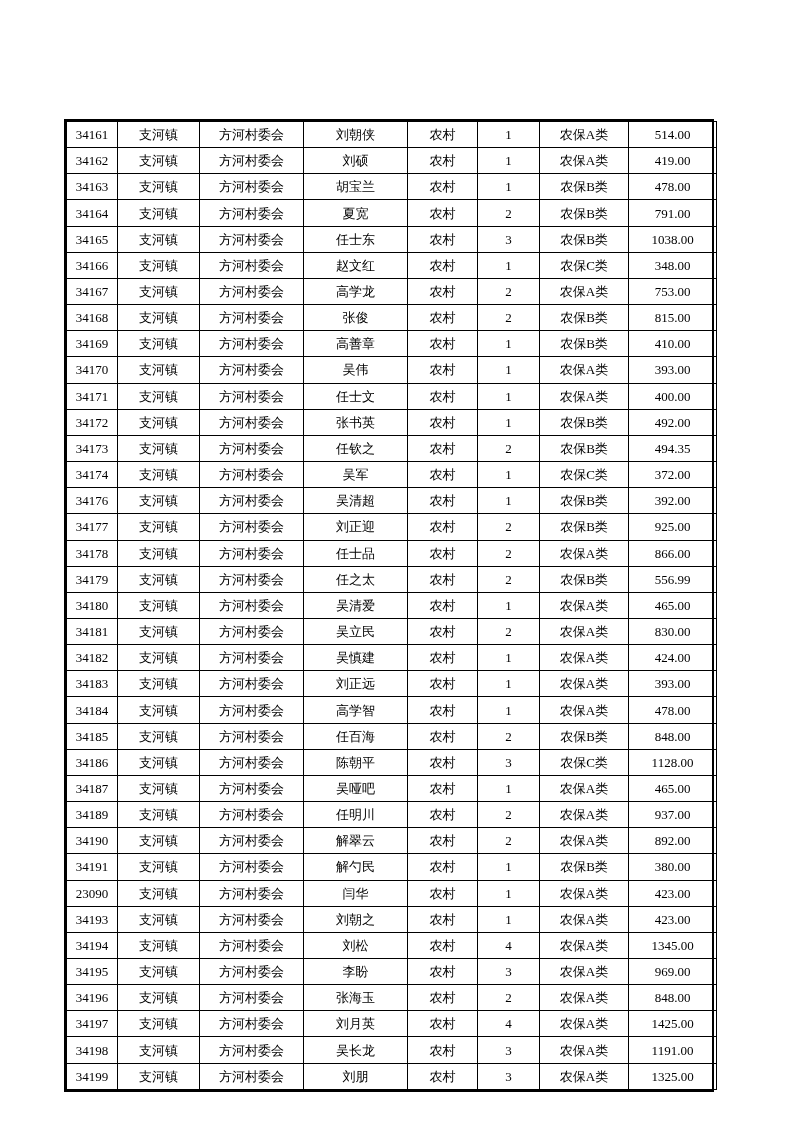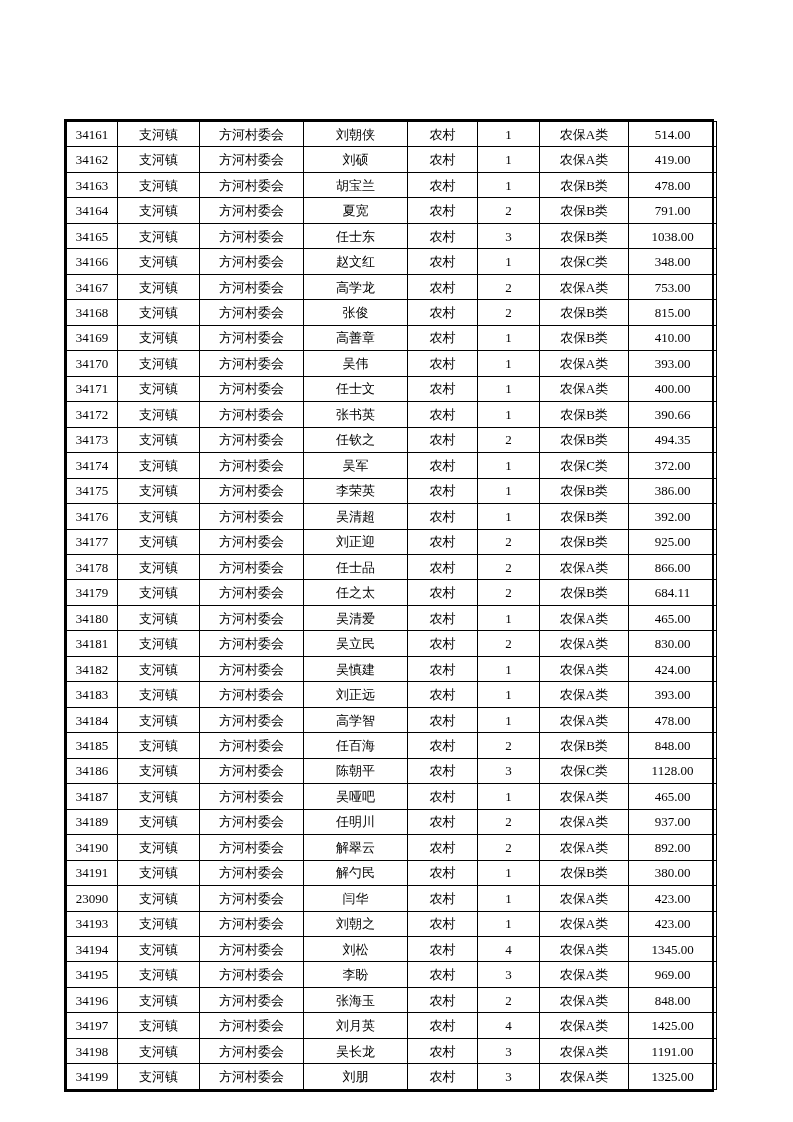--- a/index.html
+++ b/index.html
@@ -181,21 +181,21 @@
             <td>400.00</td>
           </tr>
           <tr>
             <td>34172</td>
             <td>支河镇</td>
             <td>方河村委会</td>
             <td>张书英</td>
             <td>农村</td>
             <td>1</td>
             <td>农保B类</td>
-            <td>390.66</td>
+            <td>492.00</td>
           </tr>
           <tr>
             <td>34173</td>
             <td>支河镇</td>
             <td>方河村委会</td>
             <td>任钦之</td>
             <td>农村</td>
             <td>2</td>
             <td>农保B类</td>
             <td>494.35</td>
@@ -204,30 +204,20 @@
             <td>34174</td>
             <td>支河镇</td>
             <td>方河村委会</td>
             <td>吴军</td>
             <td>农村</td>
             <td>1</td>
             <td>农保C类</td>
             <td>372.00</td>
           </tr>
           <tr>
-            <td>34175</td>
-            <td>支河镇</td>
-            <td>方河村委会</td>
-            <td>李荣英</td>
-            <td>农村</td>
-            <td>1</td>
-            <td>农保B类</td>
-            <td>386.00</td>
-          </tr>
-          <tr>
             <td>34176</td>
             <td>支河镇</td>
             <td>方河村委会</td>
             <td>吴清超</td>
             <td>农村</td>
             <td>1</td>
             <td>农保B类</td>
             <td>392.00</td>
           </tr>
           <tr>
@@ -251,21 +241,21 @@
             <td>866.00</td>
           </tr>
           <tr>
             <td>34179</td>
             <td>支河镇</td>
             <td>方河村委会</td>
             <td>任之太</td>
             <td>农村</td>
             <td>2</td>
             <td>农保B类</td>
-            <td>684.11</td>
+            <td>556.99</td>
           </tr>
           <tr>
             <td>34180</td>
             <td>支河镇</td>
             <td>方河村委会</td>
             <td>吴清爱</td>
             <td>农村</td>
             <td>1</td>
             <td>农保A类</td>
             <td>465.00</td>

